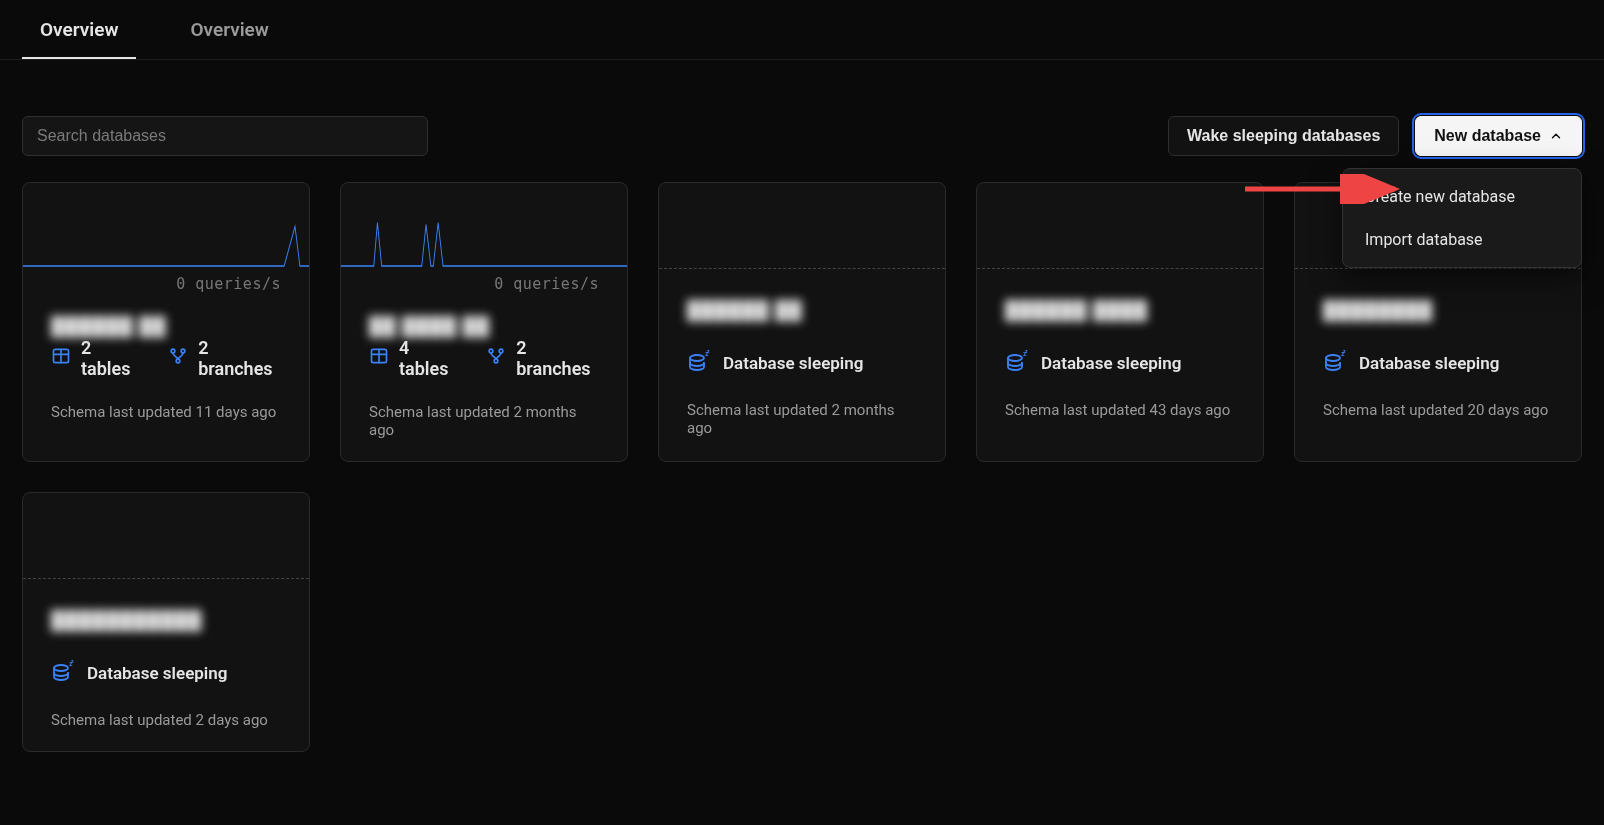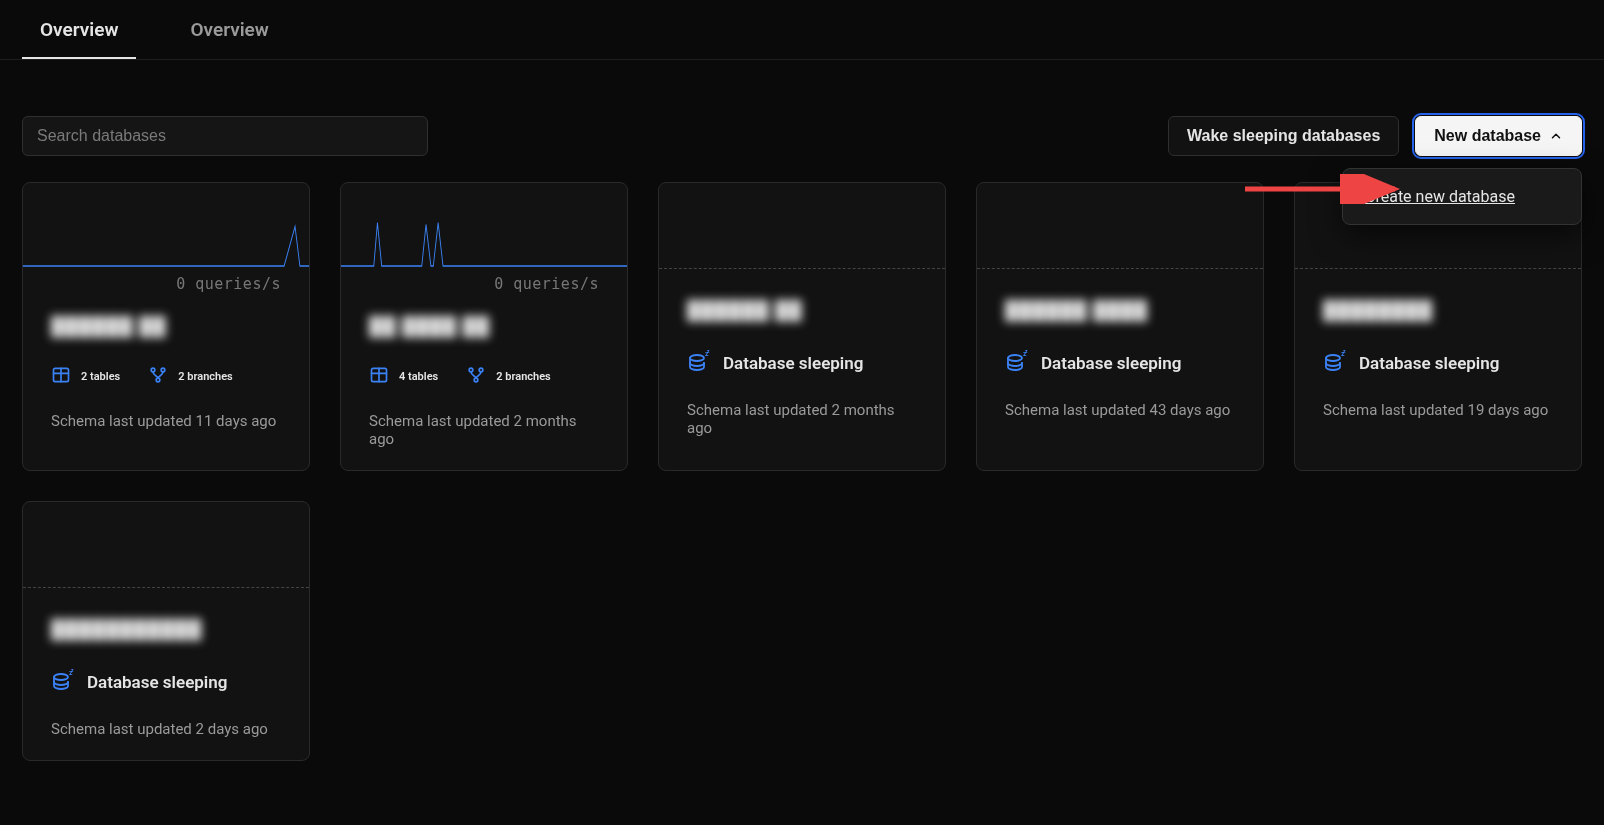--- a/index.html
+++ b/index.html
@@ -115,21 +115,20 @@
     box-shadow: 0 10px 30px rgba(0,0,0,0.6);
     padding: 6px;
     z-index: 20;
   }
   .dropdown-item {
     padding: 12px 16px;
     font-size: 16px;
     color: var(--text);
     border-radius: 6px;
     cursor: pointer;
-    text-decoration: underline;
   }
 
   
   .annotation-arrow {
     position: absolute;
     width: 170px;
     height: 30px;
     z-index: 30;
     pointer-events: none;
   }
@@ -180,22 +179,21 @@
     font-weight: 600;
     color: #ddd;
     filter: blur(5px);
     user-select: none;
     letter-spacing: 1px;
   }
   .meta-row {
     display: flex;
     align-items: flex-end;
     gap: 28px;
-    margin-top: 28px;
-    font-size: 11px;
+    font-size: 18px;
     font-weight: 600;
     color: var(--text);
   }
   .meta-item {
     display: inline-flex;
     align-items: center;
     gap: 10px;
   }
   .meta-item svg { flex-shrink: 0; }
   .schema {
@@ -240,20 +238,21 @@
       <defs>
         <marker id="arrowhead" markerWidth="12" markerHeight="10" refX="11" refY="5" orient="auto">
           <polygon points="0 0, 12 5, 0 10" fill="#ef4444"></polygon>
         </marker>
       </defs>
       <line x1="0" y1="15" x2="150" y2="15" stroke="#ef4444" stroke-width="5" marker-end="url(#arrowhead)"></line>
     </svg>
 
     <div class="dropdown">
       <div class="dropdown-item">Create new database</div>
+      <div class="dropdown-item">Import database</div>
     </div>
   </div>
 </div>
 
 <div class="grid" id="grid">
     <div class="card">
       <div class="spark-area">
         <svg class="spark-svg" viewBox="0 0 471 86" preserveAspectRatio="none">
           <path d="M0,84 L430,84 L448,44 L456,84 L471,84" fill="none" stroke="#3b82f6" stroke-width="1.5"></path>
         </svg>
@@ -360,21 +359,21 @@
           <span>
   <svg width="24" height="24" viewBox="0 0 24 24" fill="none" stroke="#3b82f6" stroke-width="1.8" stroke-linecap="round" stroke-linejoin="round">
     <ellipse cx="10" cy="9" rx="7" ry="3"></ellipse>
     <path d="M3 9 v5 a7 3 0 0 0 14 0"></path>
     <path d="M3 14 v4 a7 3 0 0 0 14 0 v-4"></path>
     <text x="18" y="7" font-size="7" fill="#3b82f6" stroke="none" font-weight="bold">z</text>
     <text x="20" y="3.5" font-size="5" fill="#3b82f6" stroke="none" font-weight="bold">z</text>
   </svg>
 </span>
           <span>Database sleeping</span>
-        </div><div class="schema">Schema last updated 19 days ago</div></div>
+        </div><div class="schema">Schema last updated 20 days ago</div></div>
     </div>
     <div class="card">
       <div class="spark-area sleeping"></div>
       <div class="card-body"><div class="db-name">███████████</div><div class="sleep-row">
           <span>
   <svg width="24" height="24" viewBox="0 0 24 24" fill="none" stroke="#3b82f6" stroke-width="1.8" stroke-linecap="round" stroke-linejoin="round">
     <ellipse cx="10" cy="9" rx="7" ry="3"></ellipse>
     <path d="M3 9 v5 a7 3 0 0 0 14 0"></path>
     <path d="M3 14 v4 a7 3 0 0 0 14 0 v-4"></path>
     <text x="18" y="7" font-size="7" fill="#3b82f6" stroke="none" font-weight="bold">z</text>

